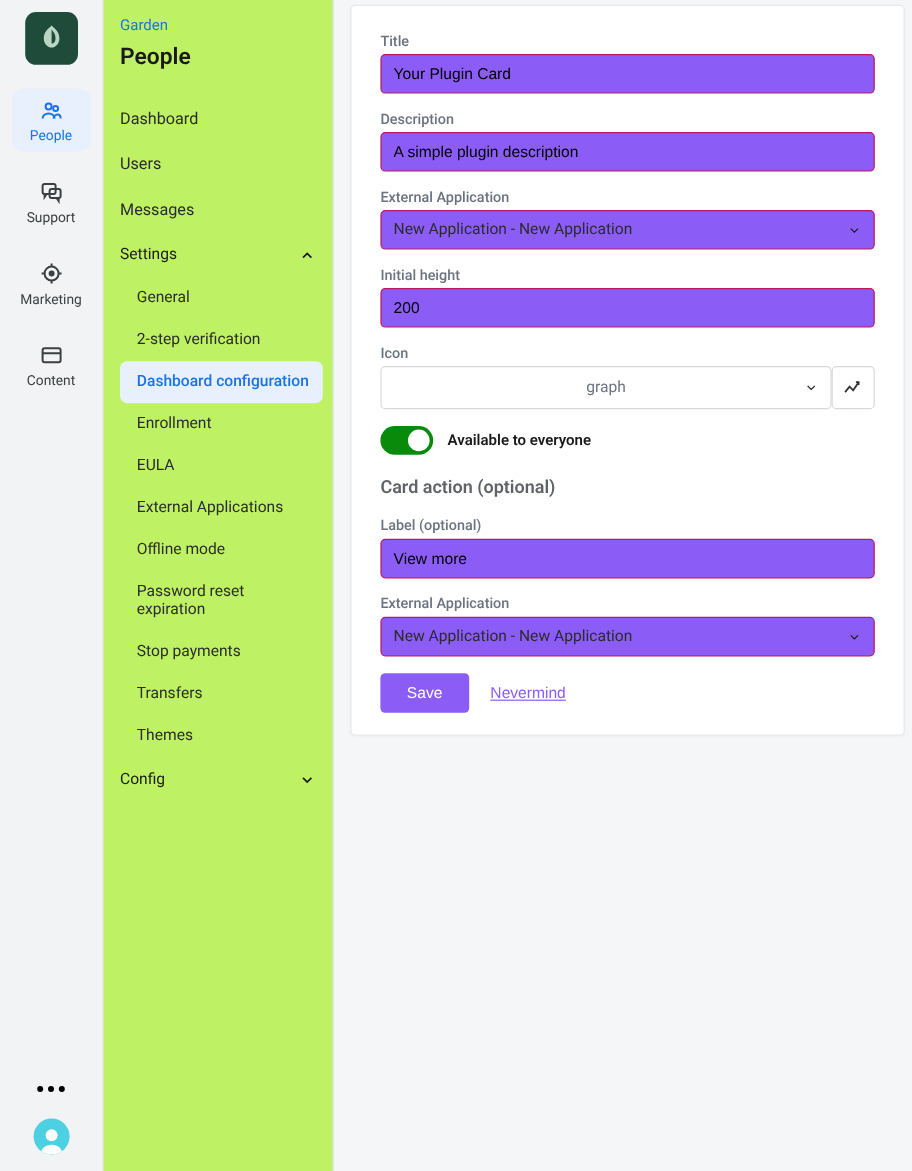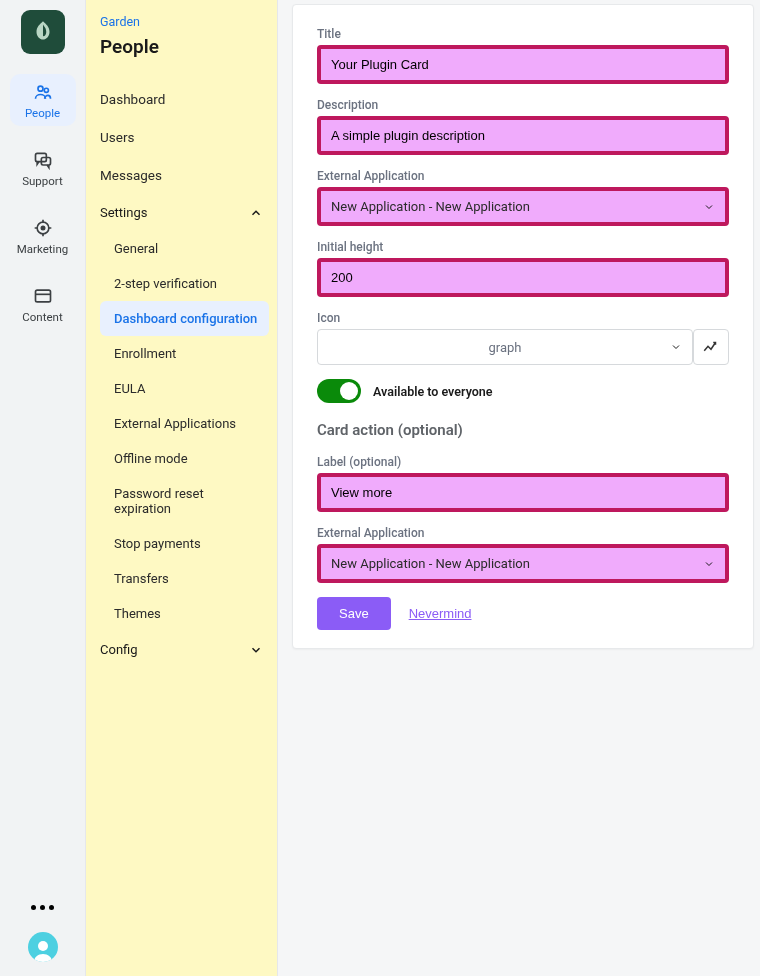--- a/index.html
+++ b/index.html
@@ -66,21 +66,21 @@
   .dots span { width:5px; height:5px; background:#000; border-radius:50%; }
   .avatar {
     width: 30px; height: 30px; border-radius: 50%;
     background: #4dd0e1;
     display:flex; align-items:flex-end; justify-content:center; overflow:hidden;
   }
   .avatar svg { width:24px; height:24px; fill:#fff; }
   
   .sidebar {
     width: 192px;
-    background: #fef9c3;
+    background: #bef264;
     border-right: 1px solid #e5e7eb;
     padding: 14px 8px 10px 14px;
     overflow-y: auto;
   }
   .crumb { color: #1a73e8; font-size: 12.5px; margin-bottom: 6px; display:inline-block; }
   .sb-title { font-size: 19px; font-weight: 600; margin-bottom: 22px; }
   .sb-link {
     display:block;
     padding: 11px 0 11px 0;
     font-size: 13.5px;
@@ -117,25 +117,25 @@
     padding-bottom: 20px;
     border-bottom: 1px solid #ececec;
     margin-bottom: 14px;
   }
   .back-btn { width:18px; height:18px; cursor:pointer; }
   .panel-title { font-size: 17px; font-weight:600; }
   .field { margin-bottom: 14px; }
   .flabel { font-size: 12px; color:#6b7280; margin-bottom:4px; display:block; font-weight:500; }
   .finput, .fselect {
     width: 100%;
-    border: 4px solid #be185d;
+    border: 1px solid #be185d;
     border-radius: 4px;
     padding: 8px 10px;
     font-size: 13px;
-    background: #f0abfc;
+    background: #8b5cf6;
   }
   .fselect { display:flex; justify-content:space-between; align-items:center; cursor:pointer; }
   .fselect .sval { color:#2b2b2b; }
   .chev-sm { width:12px; height:12px; }
   .icon-row { display:flex; gap:0; }
   .icon-select { flex:1; display:flex; justify-content:center; align-items:center; position:relative; border:1px solid #d6d9dc; border-radius:4px; height:36px; cursor:pointer; }
   .icon-select .sval { color:#6b7280; }
   .icon-select .chev-sm { position:absolute; right:10px; }
   .icon-preview { width:36px; height:36px; border:1px solid #d6d9dc; border-radius:4px; display:flex; align-items:center; justify-content:center; }
   .toggle-row { display:flex; align-items:center; gap:12px; margin: 12px 0 18px; }

